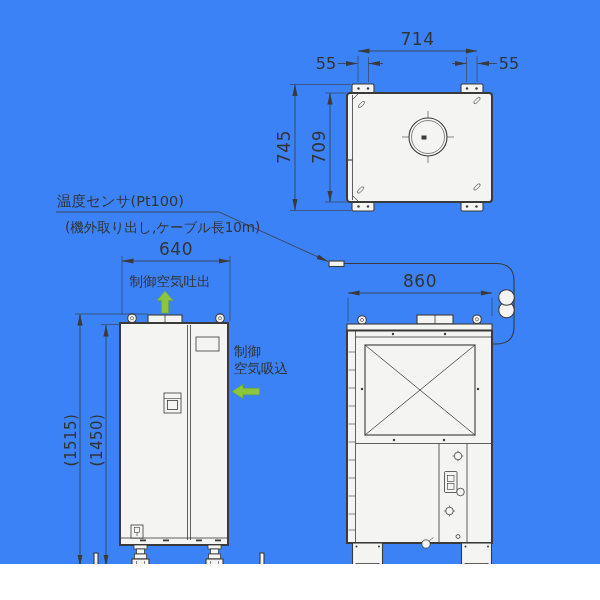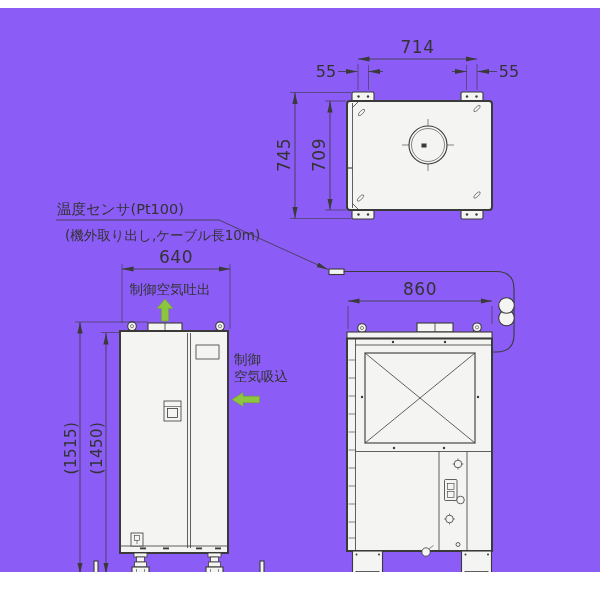--- a/index.html
+++ b/index.html
@@ -1,22 +1,21 @@
 <!DOCTYPE html>
 <html><head>
 <meta charset="utf-8">
 <style>
   html,body{margin:0;padding:0;}
   #canvas{
     position:relative;
     width:600px;height:564px;
-    background:#8b5cf6;
+    background:#3b82f6;
     font-family:"DejaVu Sans","Liberation Sans",sans-serif;
     overflow:hidden;
-    margin-top:8px;
   }
   svg{display:block;}
   text{fill:#333;}
   .dimnum{font-size:17px;letter-spacing:.5px;}
   .dimnum-sm{font-size:16px;}
   .dimnum-paren{font-size:15px;letter-spacing:.5px;}
   .jp{font-size:14.5px;}
   .jp-sm{font-size:13.5px;}
   .ln{stroke:#3a3a3a;fill:none;}
   .thick{stroke-width:2;}

